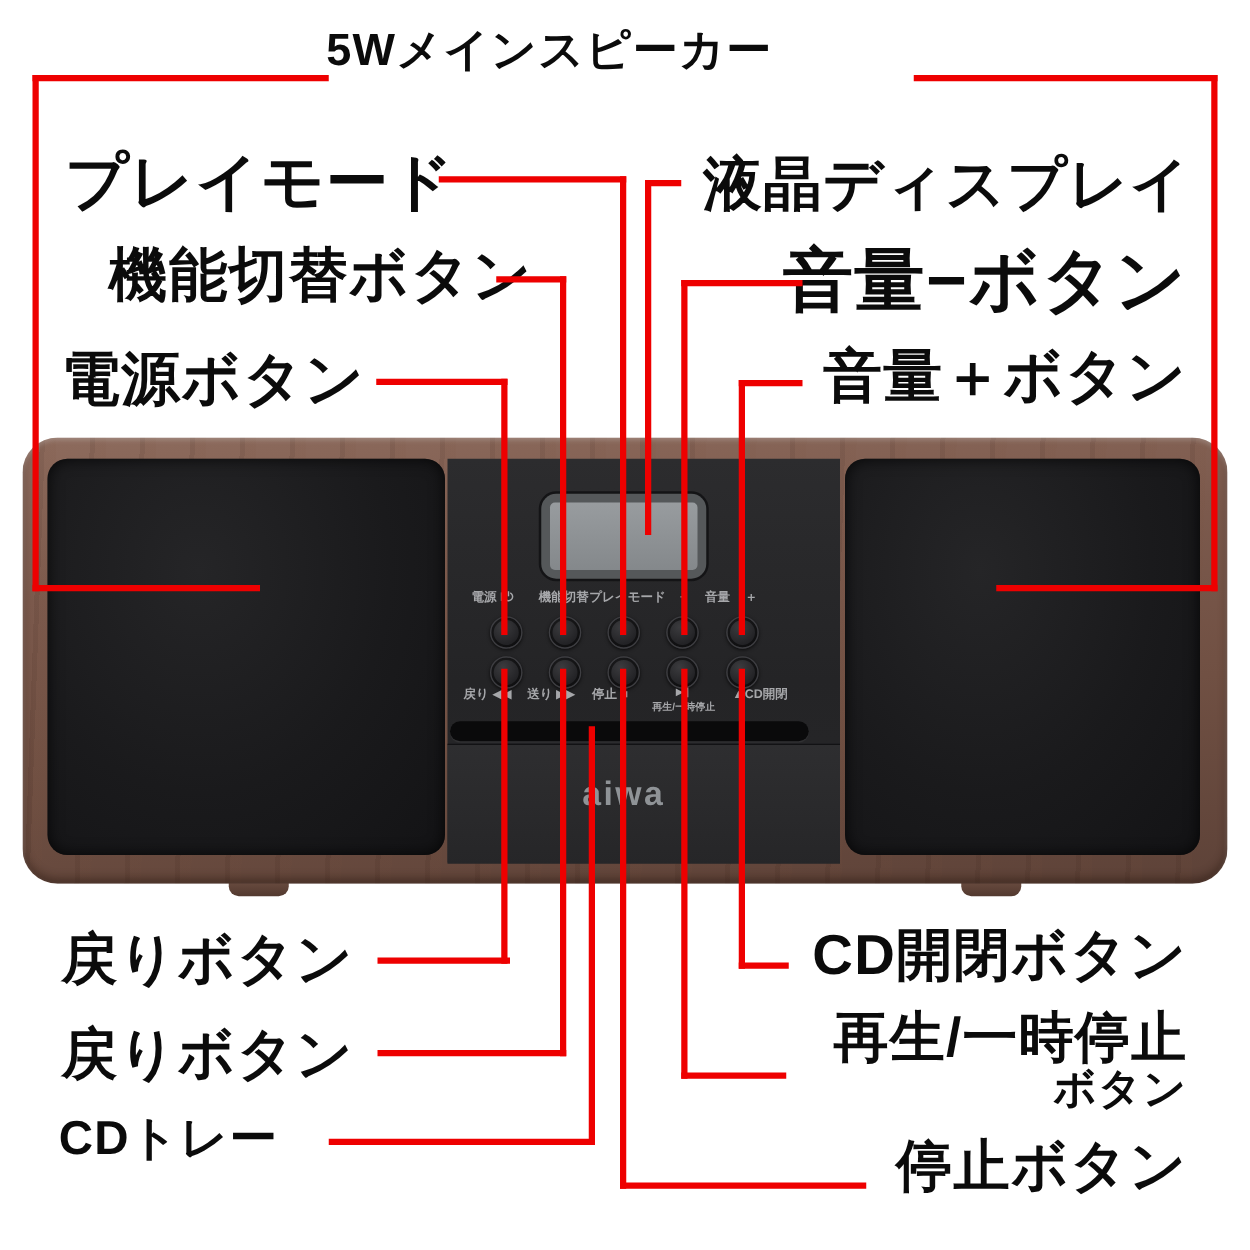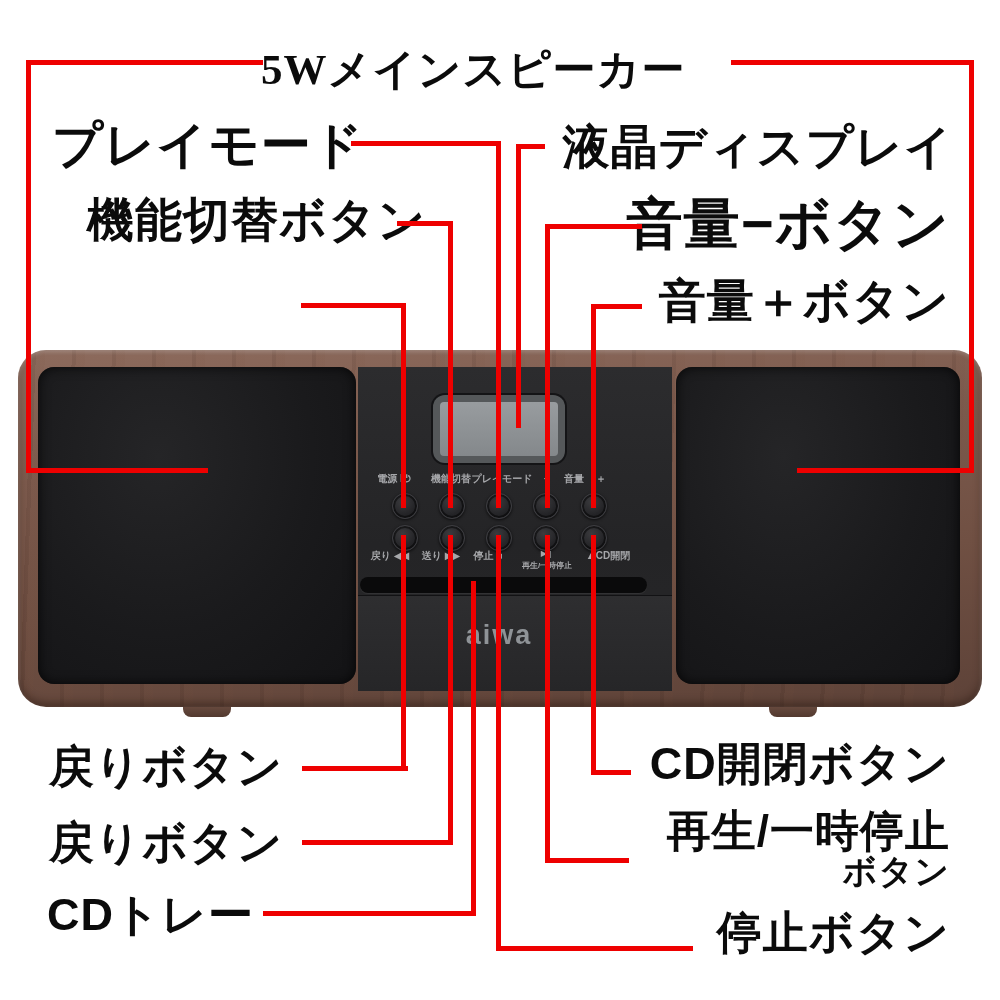--- a/index.html
+++ b/index.html
@@ -136,30 +136,31 @@
     <span class="ptxt" style="left:130px; top:184px;">停止 ■</span>
     <span class="ptxt small" style="left:188px; top:183px;">▶||</span>
     <span class="ptxt small" style="left:189px; top:195px;">再生/一時停止</span>
     <span class="ptxt" style="left:250px; top:184px;">▲CD開閉</span>
 
     <div class="tray-slot"></div>
     <div class="tray-door"></div>
     <div class="brand">aiwa</div>
   </div>
 
-  <div class="lbl" style="left:261px; top:48px;  font-size:43px;font-family:Liberation Serif, serif;">5Wメインスピーカー</div>
+  <div class="lbl" style="left:261px; top:22px;  font-size:36px;">5Wメインスピーカー</div>
   <div class="lbl" style="left:52px;  top:120px; font-size:50px;">プレイモード</div>
   <div class="lbl rt" style="right:47px; top:123px; font-size:47px;text-align:right;">液晶ディスプレイ</div>
   <div class="lbl" style="left:49px;  top:196px; font-size:47px;margin-left:38px;">機能切替ボタン</div>
   <div class="lbl rt" style="right:50px; top:200px; font-size:56px;font-family:Liberation Mono, monospace;">音量−ボタン</div>
+  <div class="lbl" style="left:49px;  top:279px; font-size:47px;">電源ボタン</div>
   <div class="lbl rt" style="right:50px; top:277px; font-size:47px;">音量＋ボタン</div>
 
   <div class="lbl" style="left:49px;  top:744px; font-size:45px;">戻りボタン</div>
   <div class="lbl" style="left:49px;  top:820px; font-size:45px;">戻りボタン</div>
-  <div class="lbl" style="left:47px;  top:892px; font-size:45px;">CDトレー</div>
+  <div class="lbl" style="left:47px;  top:892px; font-size:38px;">CDトレー</div>
   <div class="lbl rt" style="right:50px; top:741px; font-size:45px;">CD開閉ボタン</div>
   <div class="lbl rt" style="right:50px; top:809px; font-size:44px;">再生/一時停止</div>
   <div class="lbl rt" style="right:50px; top:854px; font-size:34px;">ボタン</div>
   <div class="lbl rt" style="right:50px; top:910px; font-size:45px;">停止ボタン</div>
 
   <div class="ln" style="left:26px;  top:60px;  width:237px; height:5px;"></div>
   <div class="ln" style="left:731px; top:60px;  width:243px; height:5px;"></div>
   <div class="ln" style="left:26px;  top:60px;  width:5px; height:413px;"></div>
   <div class="ln" style="left:969px; top:60px;  width:5px; height:413px;"></div>
   <div class="ln" style="left:26px;  top:468px; width:182px; height:5px;"></div>

